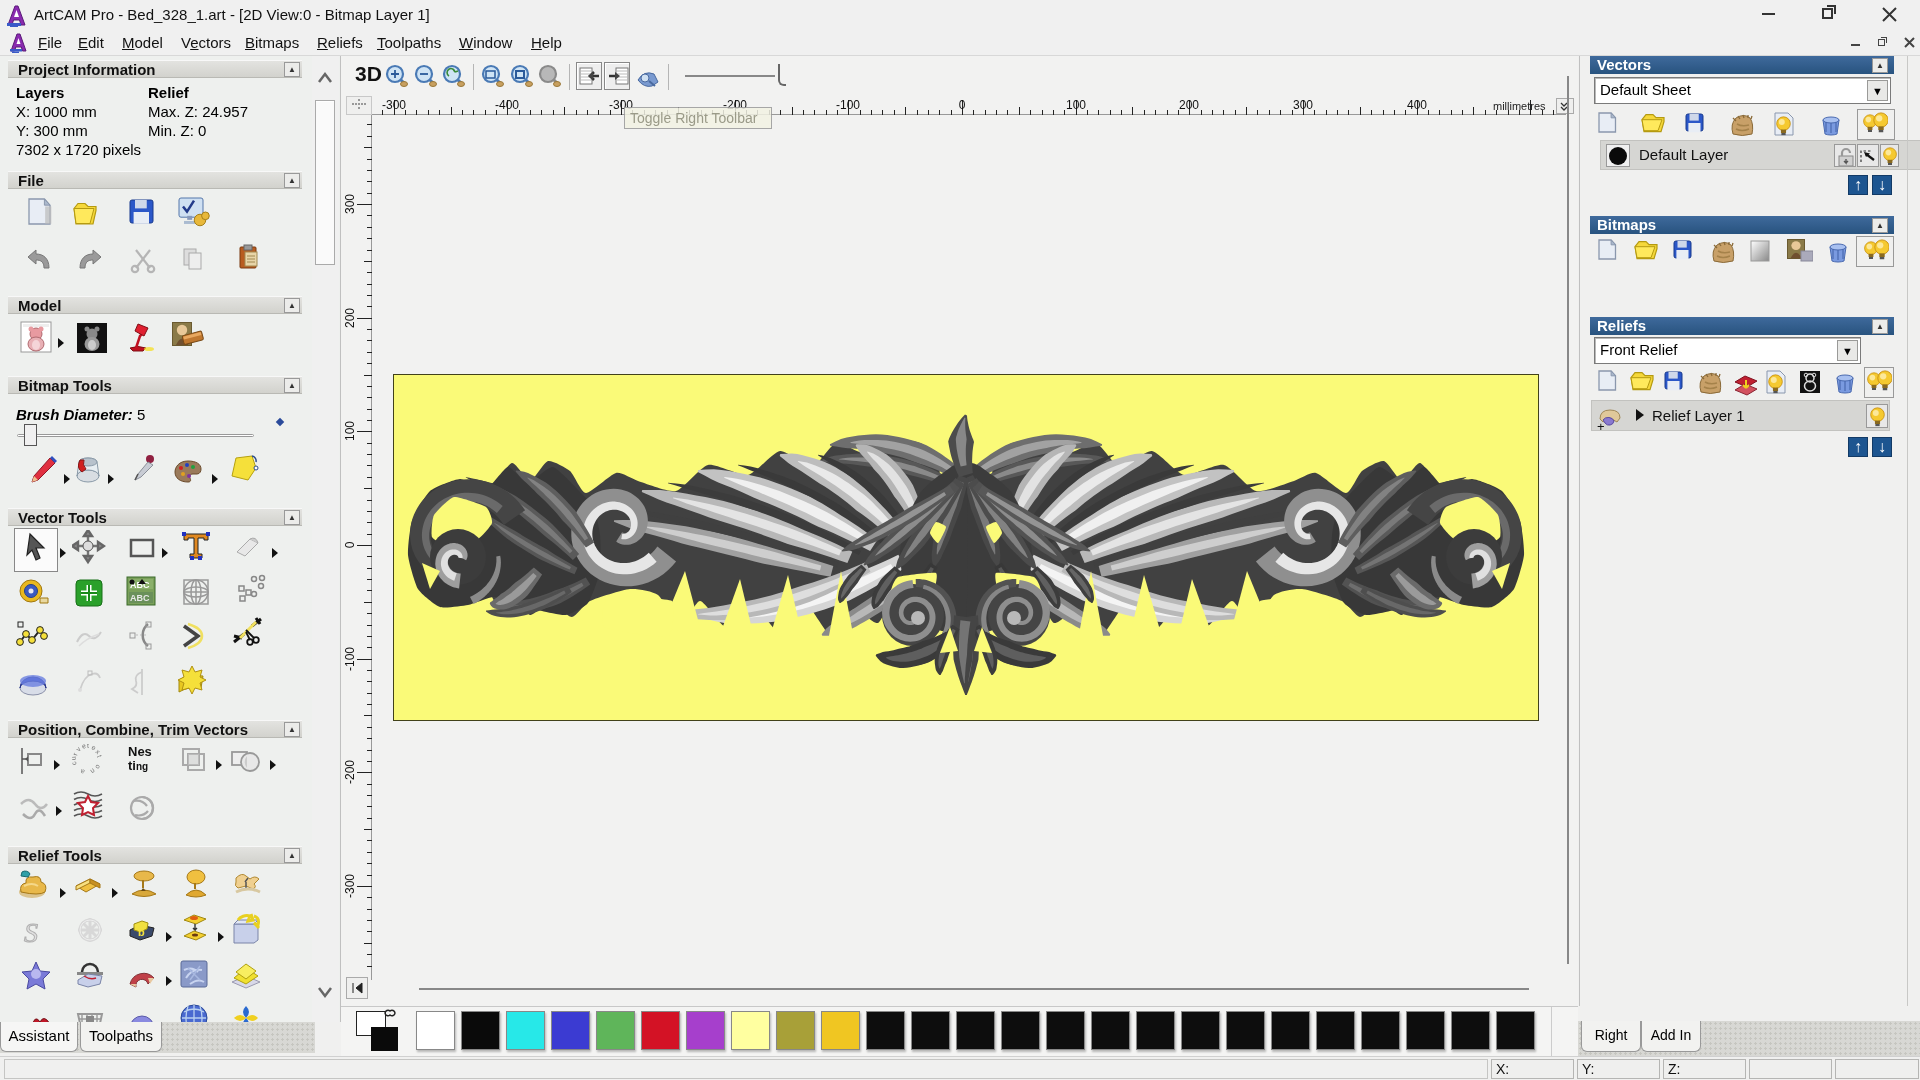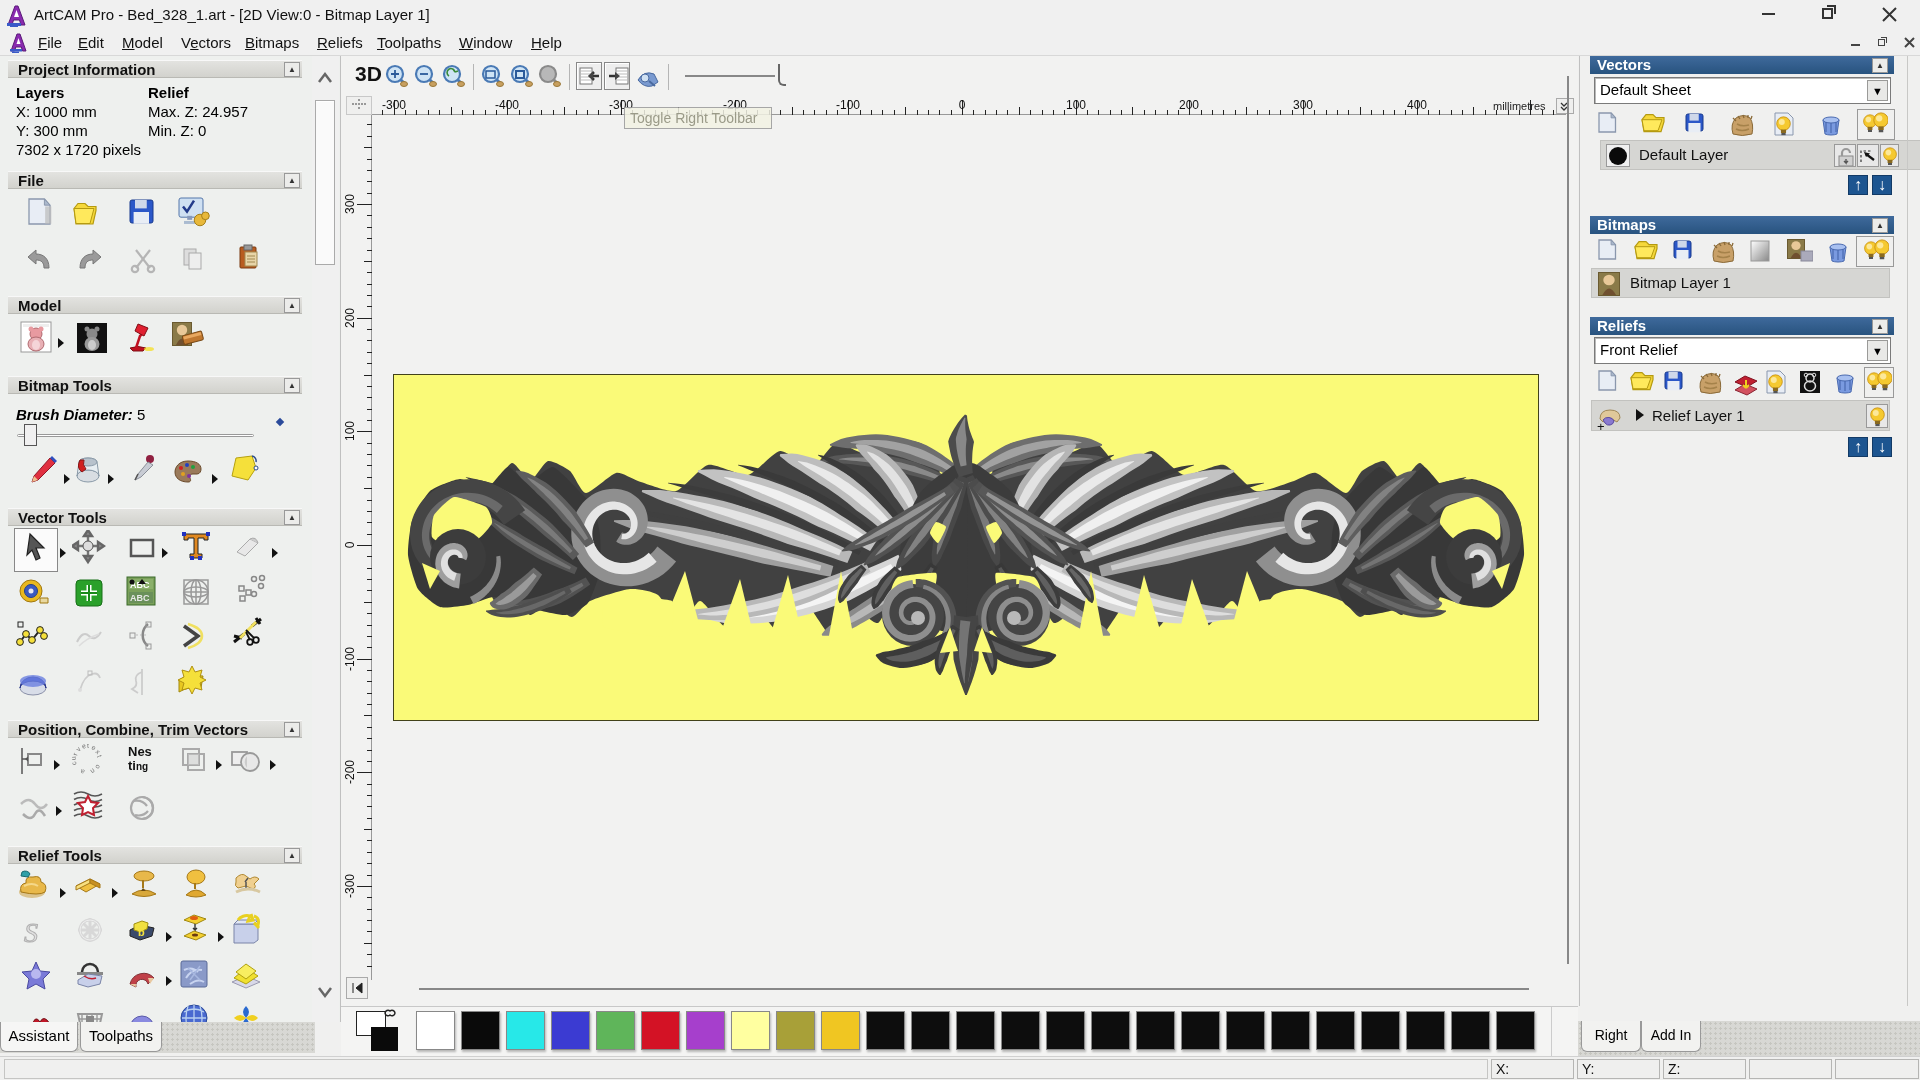--- a/index.html
+++ b/index.html
@@ -1120,31 +1120,22 @@
         <rect x="7.5" y="20" width="5" height="2.5" fill="#555"></rect>
       </g>
       <g transform="translate(10,0) scale(0.9)">
         <circle cx="10" cy="9" r="8" fill="#f5c930" stroke="#c89010"></circle>
         <circle cx="8" cy="7" r="3.5" fill="#fce89a"></circle>
         <rect x="7" y="16" width="6" height="4" fill="#8a6a20"></rect>
         <rect x="7.5" y="20" width="5" height="2.5" fill="#555"></rect>
       </g>
     </svg>
     <div class="abs" style="left:276px;top:180px;width:38px;height:31px;border:1px solid #999;"></div>
-    <div class="lrow" style="left:11px;top:212px;width:299px;height:30px;">
-      <svg class="abs" style="left:6px;top:3px" width="24" height="24" viewBox="0 0 24 24">
-        <rect width="22" height="24" fill="#6a5a30"></rect>
-        <rect x="1" y="1" width="20" height="22" fill="#8a7a48"></rect>
-        <ellipse cx="11.0" cy="7.92" rx="5.720000000000001" ry="5.28" fill="#e8c898"></ellipse>
-        <path d="M4.4,23.04 q6.6,-13.200000000000001 13.64,0 Z" fill="#705030"></path>
-      </svg>
-      <div class="abs" style="left:38px;top:5px;">Bitmap Layer 1</div>
-    </div>
     <div class="bluehdr" style="left:10px;top:261px;width:304px;">Reliefs<div class="hbtn" style="right:6px;top:1.5px;">▲</div></div>
-    <div class="combo" style="left:14px;top:281px;width:297px;">Front Relief<div class="combobtn" style="height:21px;line-height:20px;font-size:11px;">▼</div></div>
+    <div class="combo" style="left:14px;top:281px;width:267px;">Front Relief<div class="combobtn" style="height:21px;line-height:20px;font-size:11px;">▼</div></div>
     <svg class="abs" style="left:15.0px;top:314px" width="26" height="26" viewBox="0 0 26 26">
       <path d="M4,1 h12.100000000000001 l4.4,4.84 V20 H4 Z" fill="#e8edf5" stroke="#8a97ad" stroke-width="1.3"></path>
       <path d="M16.1,1 l4.4,4.84 h-4.4 Z" fill="#aab8cc" stroke="#8a97ad"></path>
     </svg>
     <svg class="abs" style="left:48.9px;top:314px" width="26" height="26" viewBox="0 0 26 26">
       <path d="M2,7.699999999999999 l4,-5 h7 l3,3 h8 v4 l-3,9.9 H4 Z" fill="#f6d83a" stroke="#b59a10" stroke-width="1.2"></path>
       <path d="M2,7.699999999999999 h20 l-4,11.0 H4 Z" fill="#ffe95c" stroke="#b59a10"></path>
     </svg>
     <svg class="abs" style="left:82.8px;top:314px" width="26" height="26" viewBox="0 0 26 26">
       <rect x="2" y="2" width="17" height="17" rx="2" fill="#2b57c8" stroke="#183a8e"></rect>

